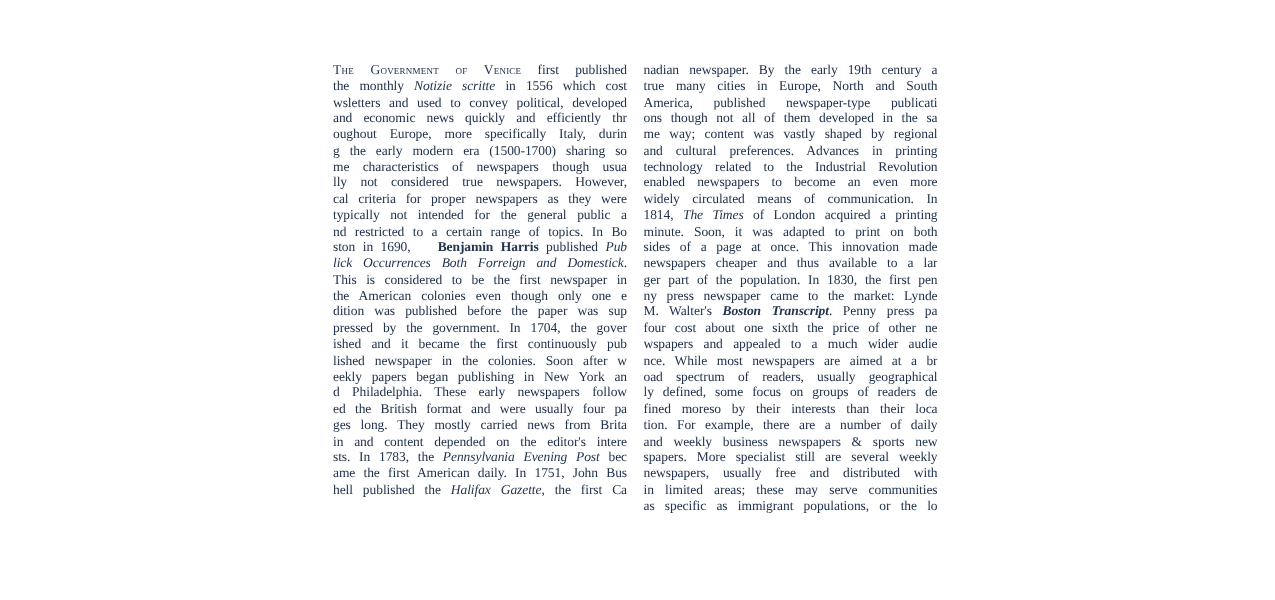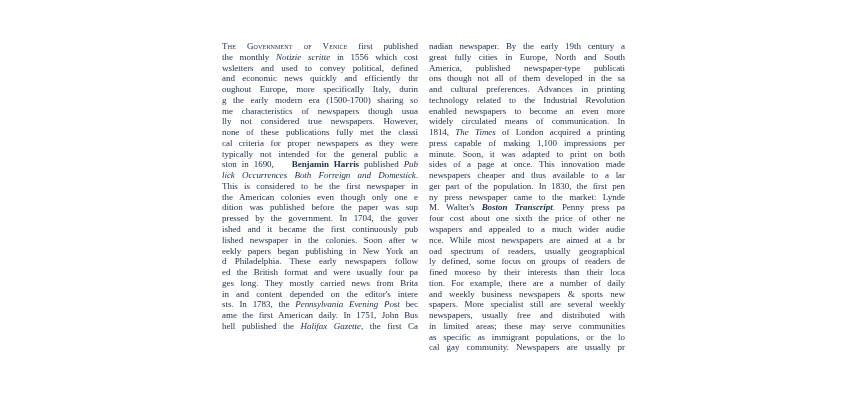--- a/index.html
+++ b/index.html
@@ -37,71 +37,70 @@
   b  { font-weight: bold; margin-left: 13px; }
 </style>
 </head>
 <body>
 
 <div class="page" style="background: rgb(255, 255, 255); color: rgb(33, 51, 77);">
   <div class="article">
     <div class="col">
         <div class="line"><sc>The Government of Venice</sc> first published</div>
         <div class="line">the monthly <i>Notizie scritte</i> in 1556 which cost</div>
-        <div class="line">wsletters and used to convey political, defined</div>
+        <div class="line">wsletters and used to convey political, developed</div>
         <div class="line">and economic news quickly and efficiently thr</div>
         <div class="line">oughout Europe, more specifically Italy, durin</div>
         <div class="line">g the early modern era (1500-1700) sharing so</div>
         <div class="line">me characteristics of newspapers though usua</div>
         <div class="line">lly not considered true newspapers. However,</div>
-        <div class="line">none of these publications fully met the classi</div>
         <div class="line">cal criteria for proper newspapers as they were</div>
         <div class="line">typically not intended for the general public a</div>
+        <div class="line">nd restricted to a certain range of topics. In Bo</div>
         <div class="line">ston in 1690, <b>Benjamin Harris</b> published <i>Pub</i></div>
         <div class="line"><i>lick Occurrences Both Forreign and Domestick</i>.</div>
         <div class="line">This is considered to be the first newspaper in</div>
         <div class="line">the American colonies even though only one e</div>
         <div class="line">dition was published before the paper was sup</div>
         <div class="line">pressed by the government. In 1704, the gover</div>
         <div class="line">ished and it became the first continuously pub</div>
         <div class="line">lished newspaper in the colonies. Soon after w</div>
         <div class="line">eekly papers began publishing in New York an</div>
         <div class="line">d Philadelphia. These early newspapers follow</div>
         <div class="line">ed the British format and were usually four pa</div>
         <div class="line">ges long. They mostly carried news from Brita</div>
         <div class="line">in and content depended on the editor's intere</div>
         <div class="line">sts. In 1783, the <i>Pennsylvania Evening Post</i> bec</div>
         <div class="line">ame the first American daily. In 1751, John Bus</div>
         <div class="line">hell published the <i>Halifax Gazette</i>, the first Ca</div>
       </div>
     <div class="col">
         <div class="line">nadian newspaper. By the early 19th century a</div>
-        <div class="line">great fully cities in Europe, North and South</div>
+        <div class="line">true many cities in Europe, North and South</div>
         <div class="line">America, published newspaper-type publicati</div>
         <div class="line">ons though not all of them developed in the sa</div>
+        <div class="line">me way; content was vastly shaped by regional</div>
         <div class="line">and cultural preferences. Advances in printing</div>
         <div class="line">technology related to the Industrial Revolution</div>
         <div class="line">enabled newspapers to become an even more</div>
         <div class="line">widely circulated means of communication. In</div>
         <div class="line">1814, <i>The Times</i> of London acquired a printing</div>
-        <div class="line">press capable of making 1,100 impressions per</div>
         <div class="line">minute. Soon, it was adapted to print on both</div>
         <div class="line">sides of a page at once. This innovation made</div>
         <div class="line">newspapers cheaper and thus available to a lar</div>
         <div class="line">ger part of the population. In 1830, the first pen</div>
         <div class="line">ny press newspaper came to the market: Lynde</div>
         <div class="line">M. Walter's <bi>Boston Transcript</bi>. Penny press pa</div>
         <div class="line">four cost about one sixth the price of other ne</div>
         <div class="line">wspapers and appealed to a much wider audie</div>
         <div class="line">nce. While most newspapers are aimed at a br</div>
         <div class="line">oad spectrum of readers, usually geographical</div>
         <div class="line">ly defined, some focus on groups of readers de</div>
         <div class="line">fined moreso by their interests than their loca</div>
         <div class="line">tion. For example, there are a number of daily</div>
         <div class="line">and weekly business newspapers &amp; sports new</div>
         <div class="line">spapers. More specialist still are several weekly</div>
         <div class="line">newspapers, usually free and distributed with</div>
         <div class="line">in limited areas; these may serve communities</div>
         <div class="line">as specific as immigrant populations, or the lo</div>
-        <div class="line">cal gay community. Newspapers are usually pr</div>
       </div>
   </div>
 </div>
 
 </body></html>

